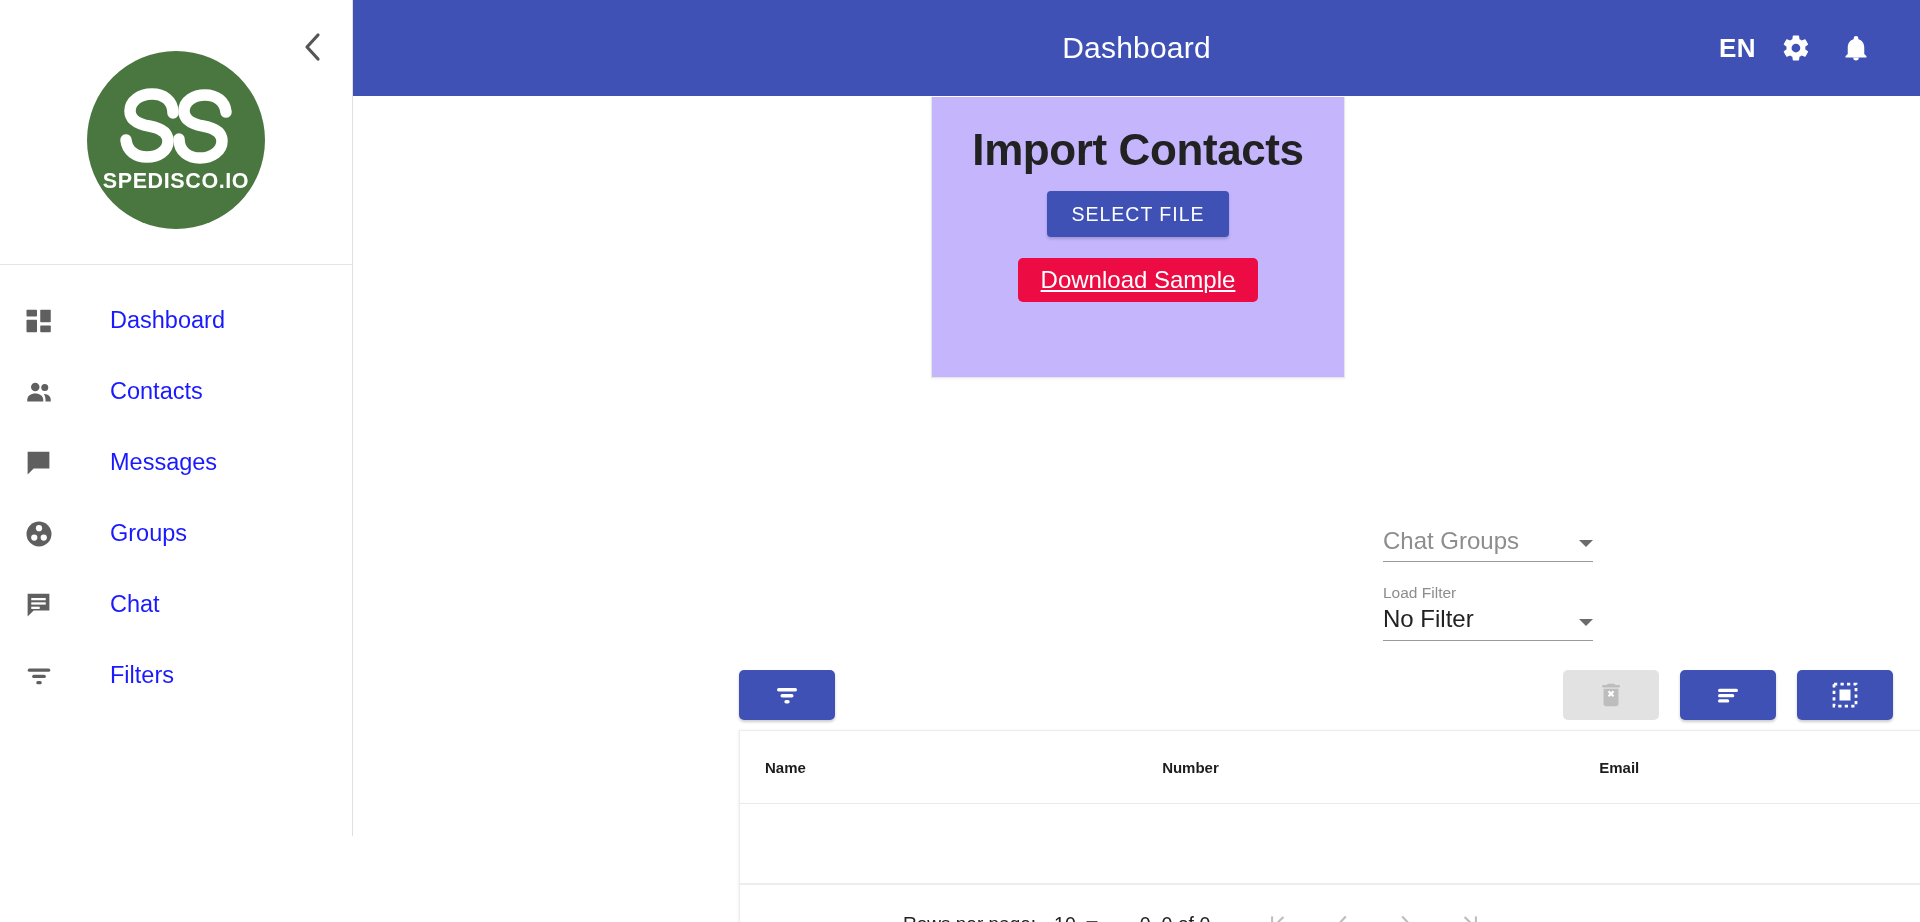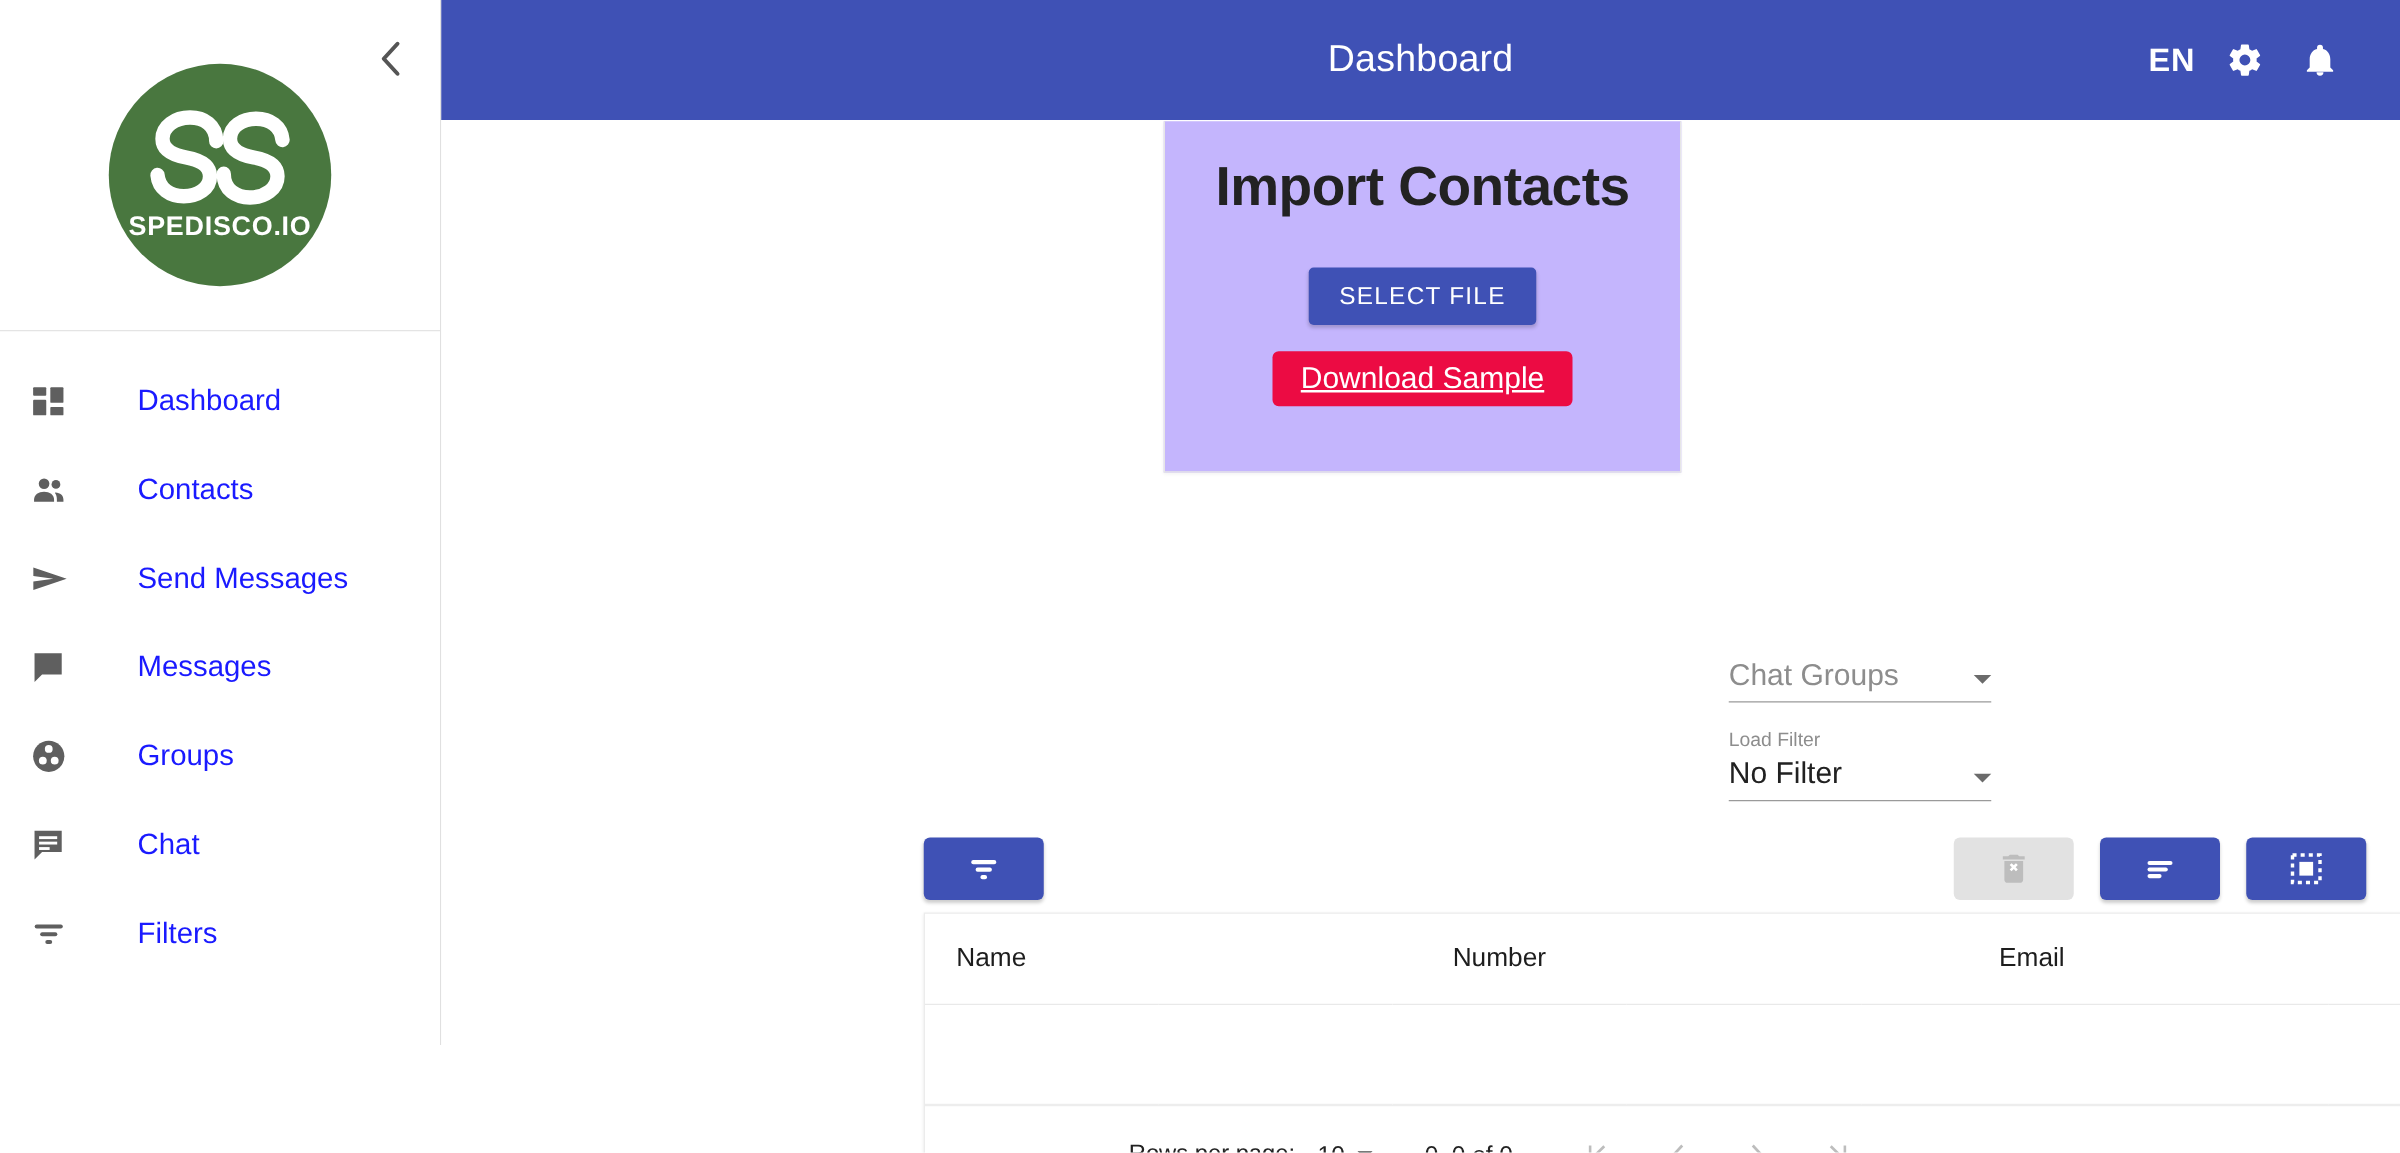--- a/index.html
+++ b/index.html
@@ -101,21 +101,21 @@
     border: 1px solid #e6e6e6;
     border-top: none;
     display: flex; flex-direction: column; align-items: center;
     box-shadow: 0 1px 3px rgba(0,0,0,.06);
   }
   .import-title {
     font-size: 44px; font-weight: 700; color: #222;
     margin-top: 28px; letter-spacing: -0.4px;
   }
   .btn-select {
-    margin-top: 39px;
+    margin-top: 16px;
     background: #3f51b5; color: #fff;
     border: none; border-radius: 4px;
     font-size: 19.5px; letter-spacing: 1px;
     padding: 0 24px; height: 46px; min-width: 182px;
     cursor: pointer; box-shadow: 0 2px 3px rgba(0,0,0,.18);
     font-family: "Liberation Sans", sans-serif;
   }
   .btn-download {
     margin-top: 21px;
     background: #ec0b43; color: #fff;
@@ -172,22 +172,22 @@
 
   
   .table-card {
     position: absolute; left: 386px; top: 634px;
     width: 1499px; background: #fff;
     border: 1px solid #ececec;
     box-shadow: 0 1px 3px rgba(0,0,0,.10);
   }
   table.ctable { width: 100%; border-collapse: collapse; table-layout: fixed; }
   table.ctable th {
-    text-align: left; font-weight: 400;
-    font-size: 21px; color: #1d1d1d;
+    text-align: left; font-weight: 700;
+    font-size: 15px; color: #1d1d1d;
     height: 72px; padding: 0;
     border-bottom: 1px solid #e9e9e9;
   }
   table.ctable td { height: 80px; border-bottom: 1px solid #ededed; }
   .th-name    { padding-left: 25px; }
   .th-number  { padding-left: 235px; }
   .th-email   { padding-left: 485px; }
   .th-company { padding-left: 695px; }
   .th-job     { padding-left: 845px; }
   .th-city    { padding-left: 930px; }
@@ -267,28 +267,20 @@
           <svg width="30" height="30" viewBox="0 0 24 24" fill="#5f5f5f">
             <circle cx="9" cy="8" r="3.4"></circle>
             <circle cx="16.6" cy="8.4" r="2.8"></circle>
             <path d="M2.6 18.2c0-3.3 2.9-5.1 6.4-5.1s6.4 1.8 6.4 5.1v1.3H2.6z"></path>
             <path d="M16.4 13.6c2.9.2 5 1.8 5 4.6v1.3h-4.2v-1.3c0-1.8-.4-3.3-1.3-4.4z"></path>
           </svg>
         </span>
         <span class="nav-label">Contacts</span>
       </div>
 
-      <div class="nav-item">
-        <span class="nav-icon">
-          <svg width="32" height="32" viewBox="0 0 24 24" fill="#5f5f5f">
-            <path d="M2 5.2 L22 12 L2 18.8 L2 13.6 L14 12 L2 10.4 Z"></path>
-          </svg>
-        </span>
-        <span class="nav-label">Send Messages</span>
-      </div>
 
       <div class="nav-item">
         <span class="nav-icon">
           <svg width="29" height="29" viewBox="0 0 24 24" fill="#5f5f5f">
             <path d="M3 3h18v14H8l-5 5z"></path>
           </svg>
         </span>
         <span class="nav-label">Messages</span>
       </div>
 

